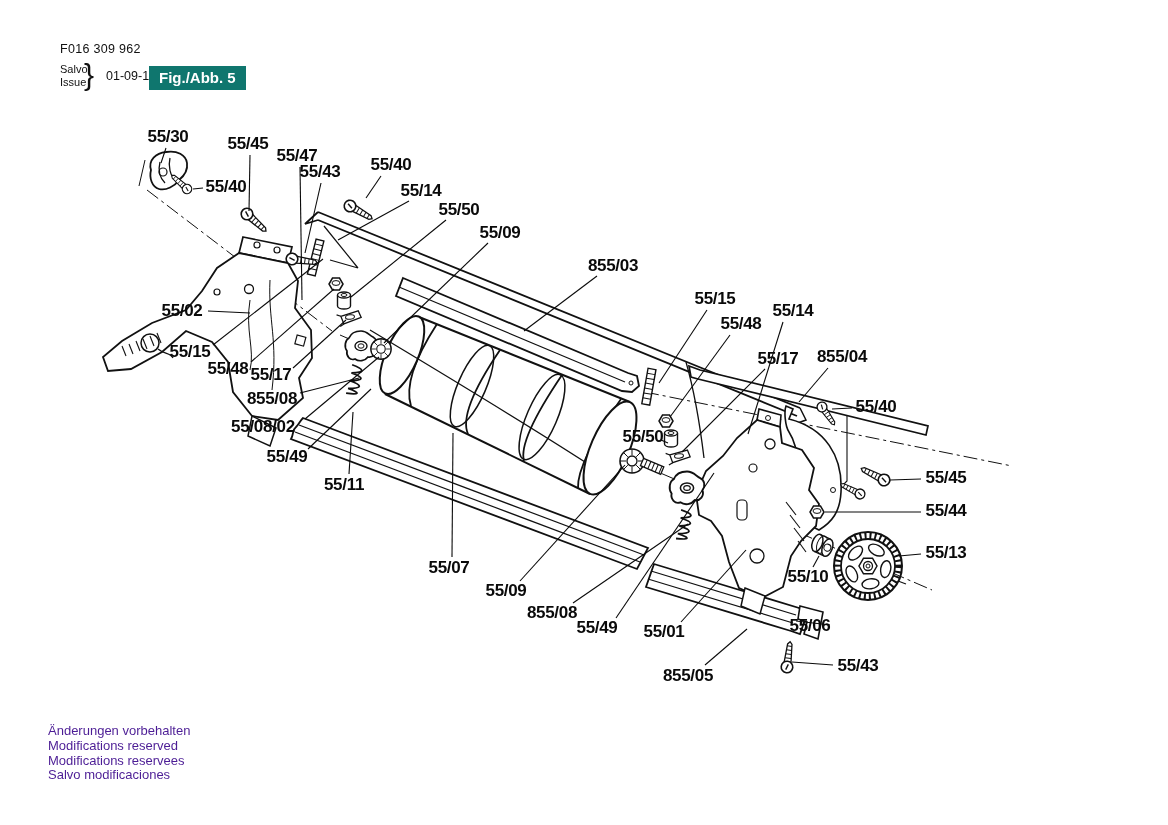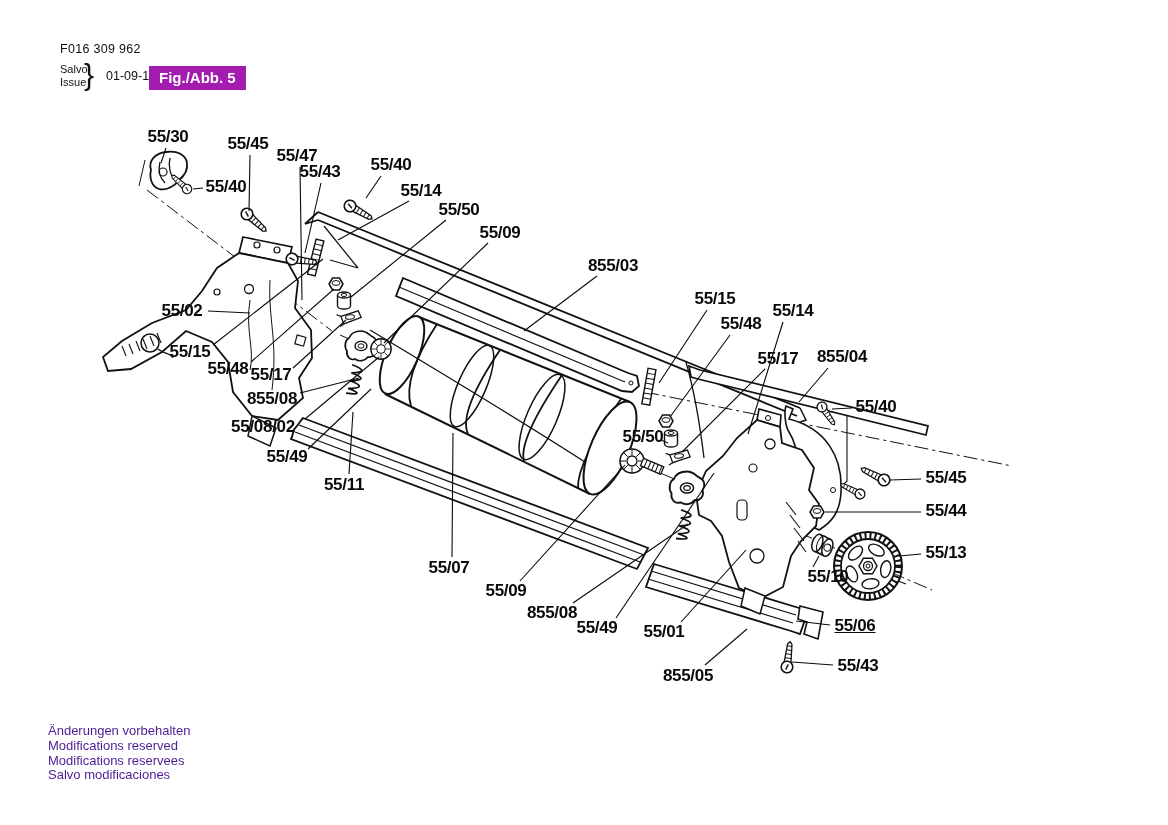--- a/index.html
+++ b/index.html
@@ -7,21 +7,21 @@
         font-family:"Liberation Sans",sans-serif;color:#111;}
   #diagram-svg{position:absolute;left:0;top:0;}
   #label-layer{position:absolute;left:0;top:0;width:100%;height:100%;pointer-events:none;}
   .part-label{position:absolute;transform:translate(-50%,-50%);
         font:700 17px "Liberation Sans",sans-serif;color:#0a0a0a;
         white-space:nowrap;letter-spacing:-0.3px;}
   .hdr-partnum{position:absolute;left:60px;top:42px;font-size:12.5px;letter-spacing:0.3px;}
   .hdr-standissue{position:absolute;left:60px;top:63px;font-size:11px;line-height:12.5px;}
   .hdr-brace{position:absolute;left:84px;top:58px;font-size:30px;font-weight:400;}
   .hdr-date{position:absolute;left:106px;top:69px;font-size:12.5px;}
-  .fig-badge{position:absolute;left:149px;top:66px;background:#a21caf;color:#fff;
+  .fig-badge{position:absolute;left:149px;top:66px;background:#0f766e;color:#fff;
         font-size:15px;font-weight:700;padding:3px 10px 4px 10px;}
   .footer{position:absolute;left:48px;top:724px;font-size:13px;line-height:14.8px;color:#4c1d95;}
   svg .ln{stroke:#111;fill:none;}
   #leader-layer line{stroke:#0a0a0a;stroke-width:1.1;}
 </style>
 </head>
 <body>
 
 <div class="page">
 
@@ -308,36 +308,36 @@
       <span class="part-label" style="left: 613px; top: 266px;">855/03</span>
       <span class="part-label" style="left: 715px; top: 299px;">55/15</span>
       <span class="part-label" style="left: 741px; top: 324px;">55/48</span>
       <span class="part-label" style="left: 793px; top: 311px;">55/14</span>
       <span class="part-label" style="left: 778px; top: 359px;">55/17</span>
       <span class="part-label" style="left: 842px; top: 357px;">855/04</span>
       <span class="part-label" style="left: 876px; top: 407px;">55/40</span>
       <span class="part-label" style="left: 946px; top: 478px;">55/45</span>
       <span class="part-label" style="left: 946px; top: 511px;">55/44</span>
       <span class="part-label" style="left: 946px; top: 553px;">55/13</span>
-      <span class="part-label" style="left: 808px; top: 577px; margin-left: 20px;">55/10</span>
+      <span class="part-label" style="left: 808px; top: 577px;">55/10</span>
       <span class="part-label" style="left: 182px; top: 311px;">55/02</span>
       <span class="part-label" style="left: 190px; top: 352px;">55/15</span>
       <span class="part-label" style="left: 228px; top: 369px;">55/48</span>
       <span class="part-label" style="left: 271px; top: 375px;">55/17</span>
       <span class="part-label" style="left: 272px; top: 399px;">855/08</span>
       <span class="part-label" style="left: 263px; top: 427px;">55/08/02</span>
       <span class="part-label" style="left: 287px; top: 457px;">55/49</span>
       <span class="part-label" style="left: 344px; top: 485px;">55/11</span>
       <span class="part-label" style="left: 643px; top: 437px;">55/50</span>
       <span class="part-label" style="left: 449px; top: 568px;">55/07</span>
       <span class="part-label" style="left: 506px; top: 591px;">55/09</span>
       <span class="part-label" style="left: 552px; top: 613px;">855/08</span>
       <span class="part-label" style="left: 597px; top: 628px;">55/49</span>
       <span class="part-label" style="left: 664px; top: 632px;">55/01</span>
-      <span class="part-label" style="left: 855px; top: 626px; text-decoration: underline;">55/06</span>
+      <span class="part-label" style="left: 810px; top: 626px;">55/06</span>
       <span class="part-label" style="left: 858px; top: 666px;">55/43</span>
       <span class="part-label" style="left: 688px; top: 676px; text-align: center;">855/05</span>
     </div>
 
   <div class="footer">
     <div>Änderungen vorbehalten</div>
     <div>Modifications reserved</div>
     <div>Modifications reservees</div>
     <div>Salvo modificaciones</div>
   </div>

